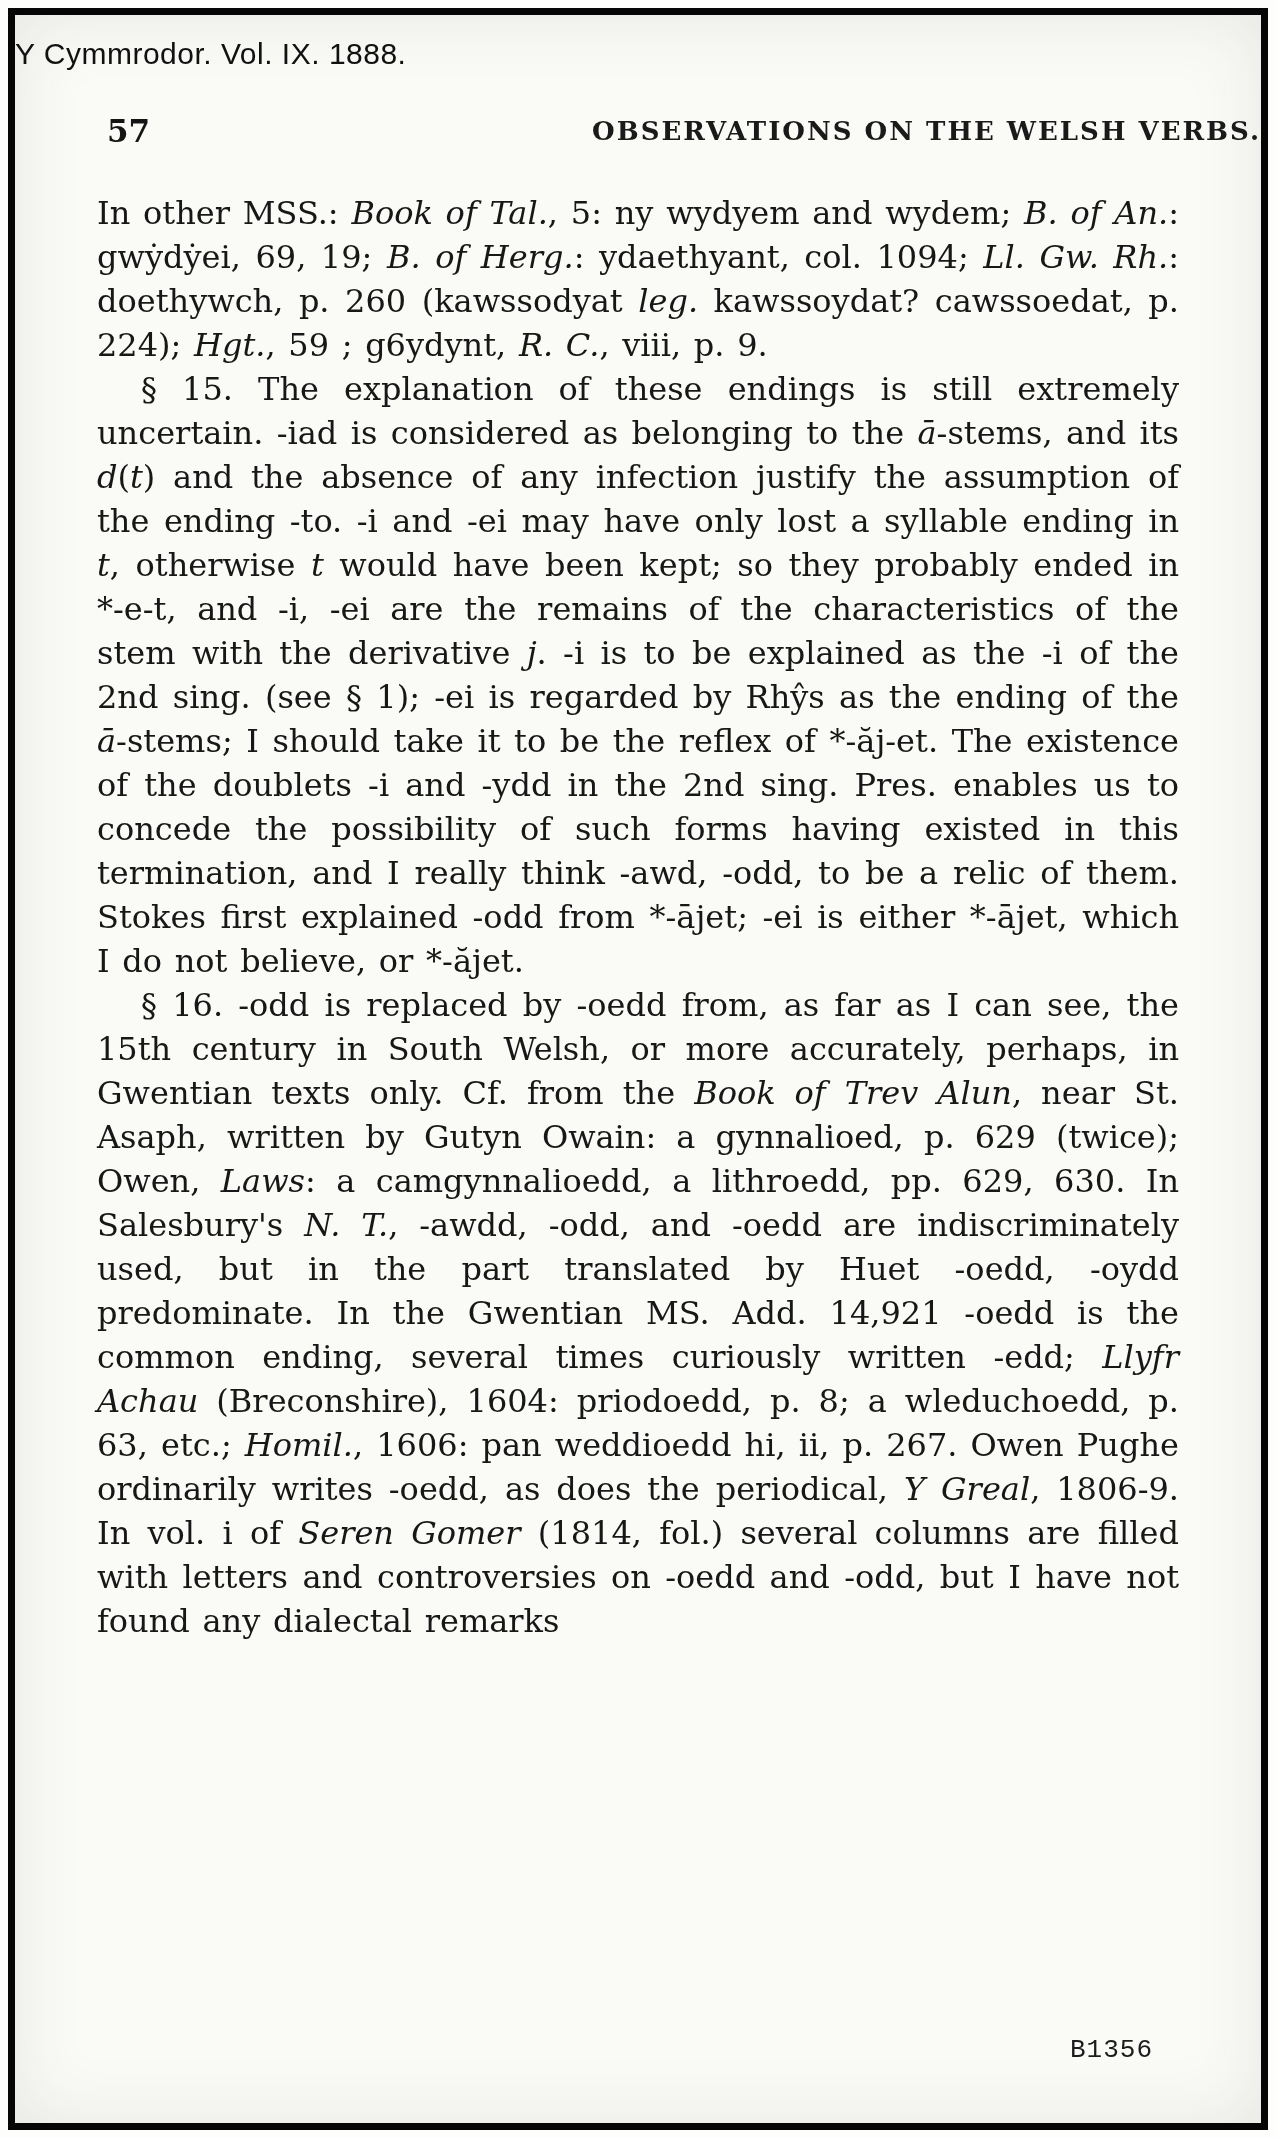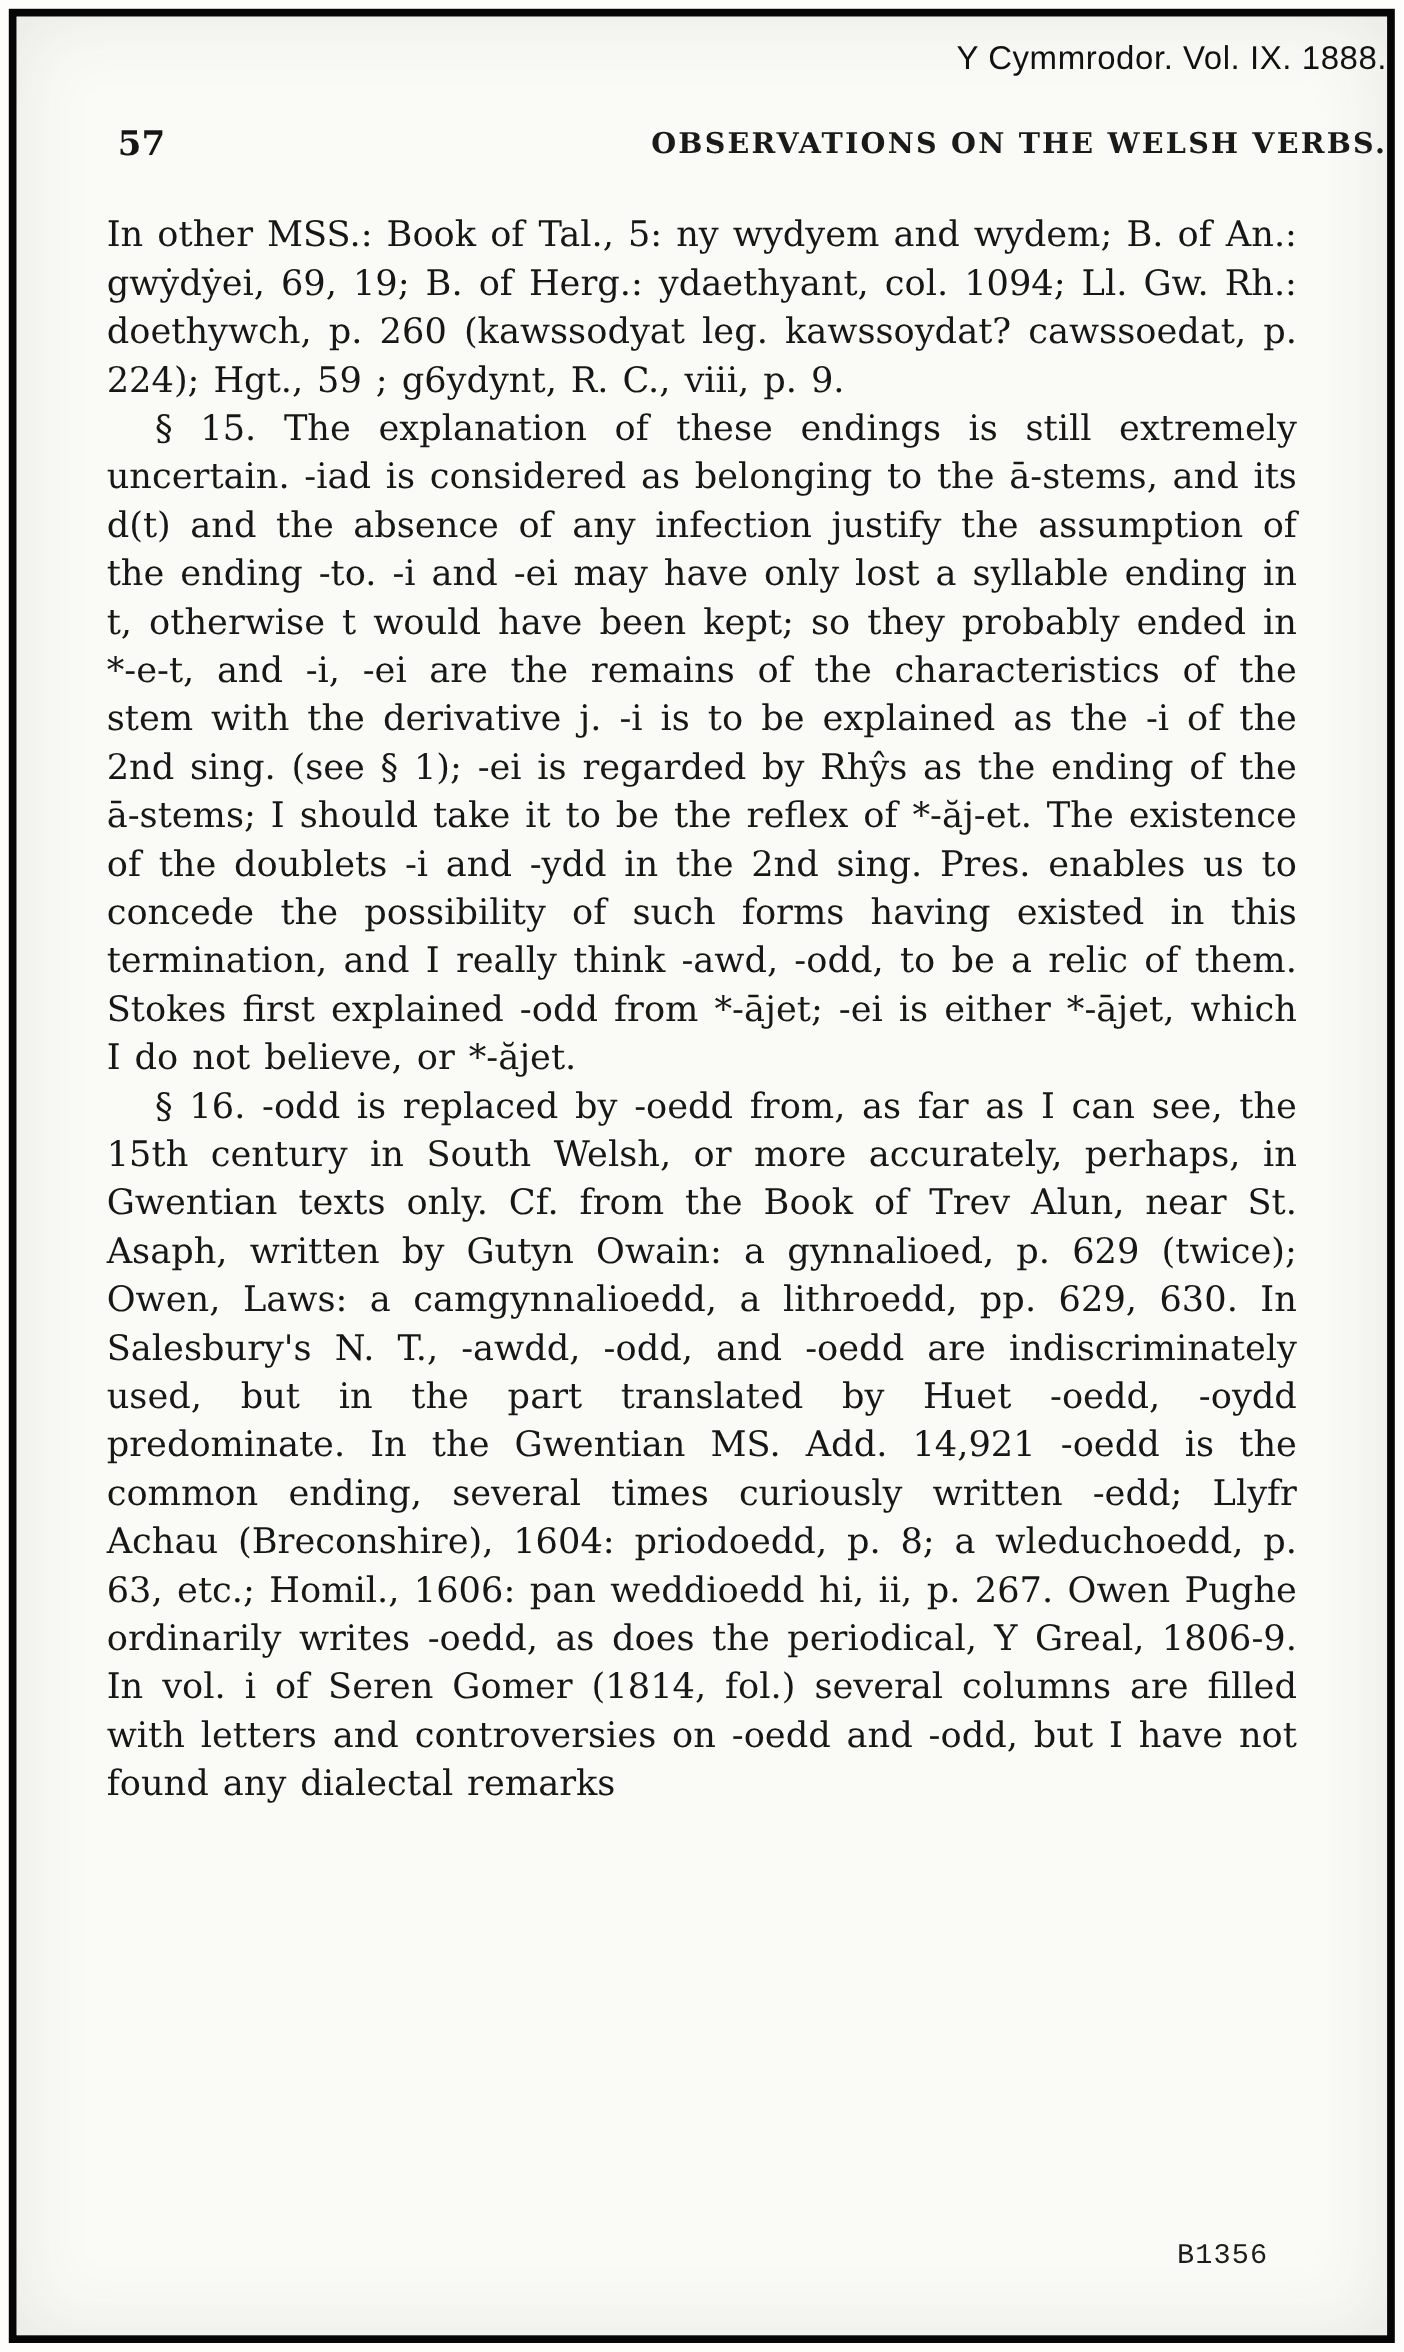--- a/index.html
+++ b/index.html
@@ -24,21 +24,21 @@
     left: 8px;
     top: 8px;
     right: 8px;
     bottom: 8px;
     border: 7px solid #060606;
     background: #fafaf7;
     box-shadow: inset 0 0 70px rgba(60,60,60,0.10);
   }
   .header {
     margin-top: 22px;
-    text-align: right;
+    text-align: left;
     font-family: "Liberation Sans", sans-serif;
     font-size: 30px;
     color: #111;
     letter-spacing: 0.5px;
   }
   .running-row {
     position: relative;
     height: 42px;
     margin-top: 42px;
   }
@@ -71,20 +71,21 @@
     word-spacing: 2.5px;
   }
   .body p {
     margin: 0;
     text-align: justify;
   }
   .body p.indent {
     text-indent: 44px;
   }
   .it {
+    font-style: italic;
   }
   .footmark {
     position: absolute;
     right: 108px;
     bottom: 58px;
     font-family: Liberation Mono, monospace;
     font-size: 26px;
     color: #1c1c1c;
     letter-spacing: 1px;
   }

